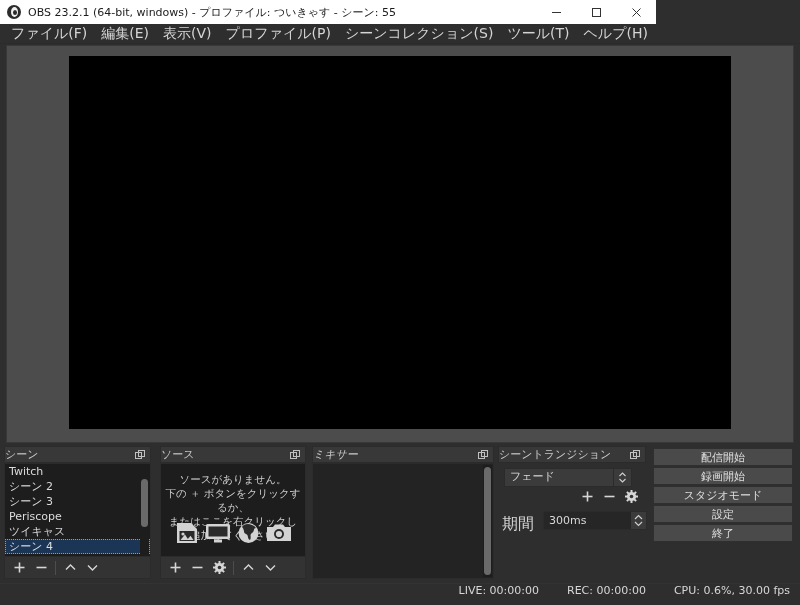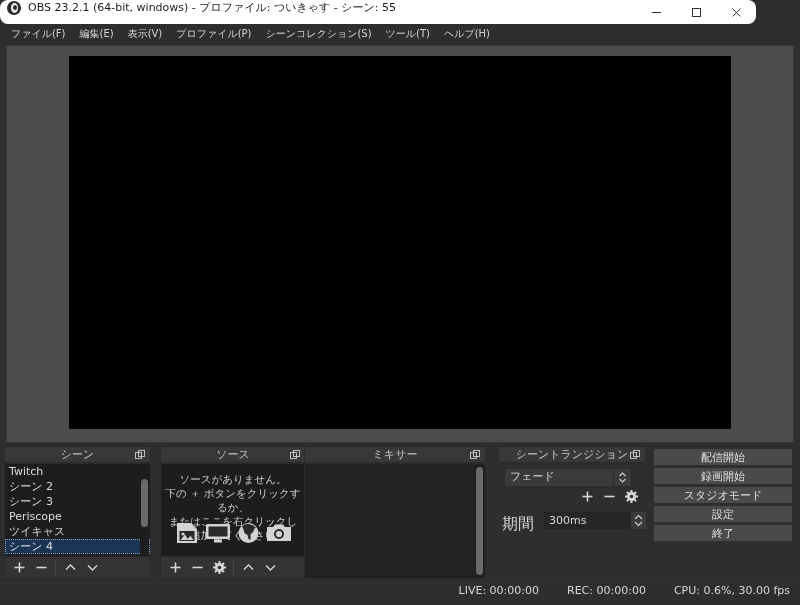--- a/index.html
+++ b/index.html
@@ -21,26 +21,25 @@
     width: 800px;
     height: 605px;
     background: #2e2e2e;
     box-sizing: border-box;
   }
 
   
   .titlebar {
     position: absolute;
     top: 0; left: 0;
-    width: 756px; height: 24px;
+    width: 656px; height: 24px;
     background: #ffffff;
     display: flex;
-    align-items: flex-start;
-    box-sizing: border-box;
-    border-radius: 8px;
+    align-items: center;
+    box-sizing: border-box;
   }
   .title-left {
     display: flex;
     align-items: center;
     padding-left: 7px;
     flex: 1 1 auto;
     min-width: 0;
   }
   .obs-logo {
     width: 14px; height: 14px;
@@ -95,21 +94,21 @@
     width: 800px; height: 20px;
     background: #2e2e2e;
     display: flex;
     align-items: center;
     padding-left: 4px;
     box-sizing: border-box;
     border-bottom: 1px solid #2b2b2b;
   }
   .menu-item {
     padding: 6px 7px;
-    font-size: 10px;
+    font-size: 14px;
     color: #d5d5d5;
     white-space: nowrap;
   }
 
   
   .preview-wrap {
     position: absolute;
     top: 45px; left: 6px;
     width: 788px; height: 398px;
     background: #4c4c4c;
@@ -136,21 +135,21 @@
     box-sizing: border-box;
   }
   .dock-title {
     position: relative;
     height: 17px;
     background: #383838;
     border: 1px solid #2b2b2b;
     box-sizing: border-box;
     display: flex;
     align-items: center;
-    justify-content: center;
+    justify-content: flex-start;
     font-size: 11px;
     color: #c9c9c9;
   }
   .float-icon {
     position: absolute;
     right: 5px;
     top: 3px;
     width: 10px; height: 10px;
     color: #c0c0c0;
   }
@@ -535,21 +534,21 @@
           </svg>
         </div>
         <div class="tb-btn">
           <svg width="13" height="13" viewBox="0 0 13 13" aria-hidden="true">
             <polyline points="2,4.5 6.5,9 11,4.5" fill="none" stroke="#d6d6d6" stroke-width="1.4"></polyline>
           </svg>
         </div>
       </div>
     </div>
 
-    <div class="dock" style="left:304px; width:182px;">
+    <div class="dock" style="left:312px; width:182px;font-style:italic;">
       <div class="dock-title">
         <span>ミキサー</span>
         <span class="float-icon">
           <svg width="10" height="10" viewBox="0 0 10 10" aria-hidden="true">
             <rect x="0.5" y="2.5" width="6" height="6" fill="none" stroke="#c0c0c0" stroke-width="1"></rect>
             <rect x="3.5" y="0.5" width="6" height="6" fill="none" stroke="#c0c0c0" stroke-width="1"></rect>
           </svg>
         </span>
       </div>
       <div class="mixer-body" style="height:116px;">

